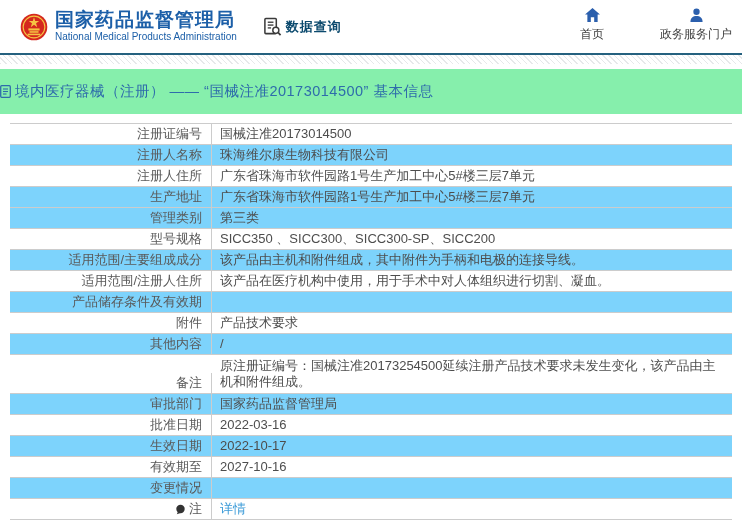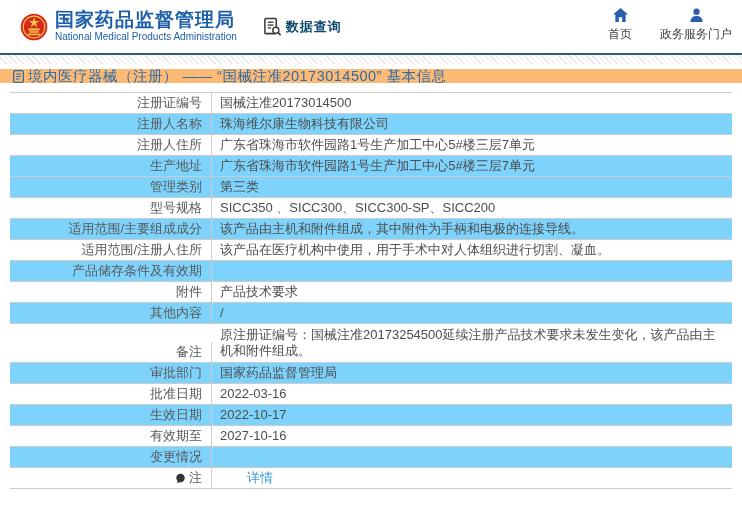--- a/index.html
+++ b/index.html
@@ -10,49 +10,49 @@
   .header { height:55px; display:flex; align-items:center; background:#fff;
     border-bottom:2px solid #25617f; position:relative; }
   .logo-wrap { display:flex; align-items:center; margin-left:20px; }
   .emblem { width:28px; height:28px; flex:0 0 28px; }
   .org-text { margin-left:7px; line-height:1.05; }
   .org-zh { font-size:19px; font-weight:bold; color:#1c5fa8; letter-spacing:1px; }
   .org-en { font-size:10px; color:#1c5fa8; margin-top:2px; }
   .dq { display:flex; align-items:center; margin-left:26px; cursor:pointer; }
   .dq-icon { width:19px; height:19px; margin-right:4px; }
   .dq-label { font-size:13px; color:#0c4a6e; font-weight:bold; letter-spacing:1px; }
-  .top-nav { position:absolute; right:10px; top:8px; display:flex; }
+  .top-nav { position:absolute; right:10px; top:8px; display:flex;gap:28px; }
   .nav-item { display:flex; flex-direction:column; align-items:center;
     margin-left:28px; cursor:pointer; }
   .nav-item svg { width:15px; height:14px; }
   .nav-label { font-size:12px; color:#404040; margin-top:4px; white-space:nowrap; }
 
   
   .hatch { height:9px; background:repeating-linear-gradient(45deg,
       rgba(120,130,140,.18) 0 1px, transparent 1px 4px); }
   .gap { height:5px; background:#fff; }
 
   
-  .title-bar { height:14px; background:#fdba74; display:flex; align-items:center;
-    padding-left:13px; }
+  .title-bar { height:45px; background:#86efac; display:flex; align-items:center;
+    }
   .title-icon { width:11px; height:13px; margin-right:4px; flex:0 0 11px; }
   .page-title { font-size:14.5px; color:#2e6cab; font-weight:500; letter-spacing:.5px; }
 
   
   .tbl { margin:9px 10px 0 10px; border-top:1px solid #ccc; font-size:13px; }
   .row { display:flex; border-bottom:1px solid #ccc; background:#fff; min-height:20px;align-items:flex-end; }
   .row.alt { background:#7dd3fc; }
   .cell-label { width:202px; flex:0 0 202px; text-align:right; color:#595959;
     padding:2px 9px 2px 2px; border-right:1px solid #ccc; line-height:16px;
     display:flex; justify-content:flex-end; align-items:center; }
   .cell-value { flex:1; color:#4d4d4d; padding:2px 8px; line-height:16px;
     display:flex; align-items:center; }
   .cell-value.multiline { line-height:16px; padding-top:3px; padding-bottom:3px; }
   .note-icon { width:11px; height:11px; margin-right:3px; flex:0 0 11px; }
-  a.detail-link { color:#3b9bd8; text-decoration:none; cursor:pointer;margin-left:27px; }
+  a.detail-link { color:#3b9bd8; text-decoration:none; cursor:pointer; }
 </style>
 </head>
 <body>
 
 <div class="header">
   <div class="logo-wrap">
     <svg class="emblem" viewBox="0 0 40 40">
       <circle cx="20" cy="20" r="19" fill="#d5281e"></circle>
       <circle cx="20" cy="20" r="15.5" fill="none" stroke="#f5c543" stroke-width="1.6"></circle>
       <polygon fill="#f5c543" points="20,6 21.8,11.4 27.5,11.4 22.9,14.8 24.6,20.2 20,16.9 15.4,20.2 17.1,14.8 12.5,11.4 18.2,11.4"></polygon>

